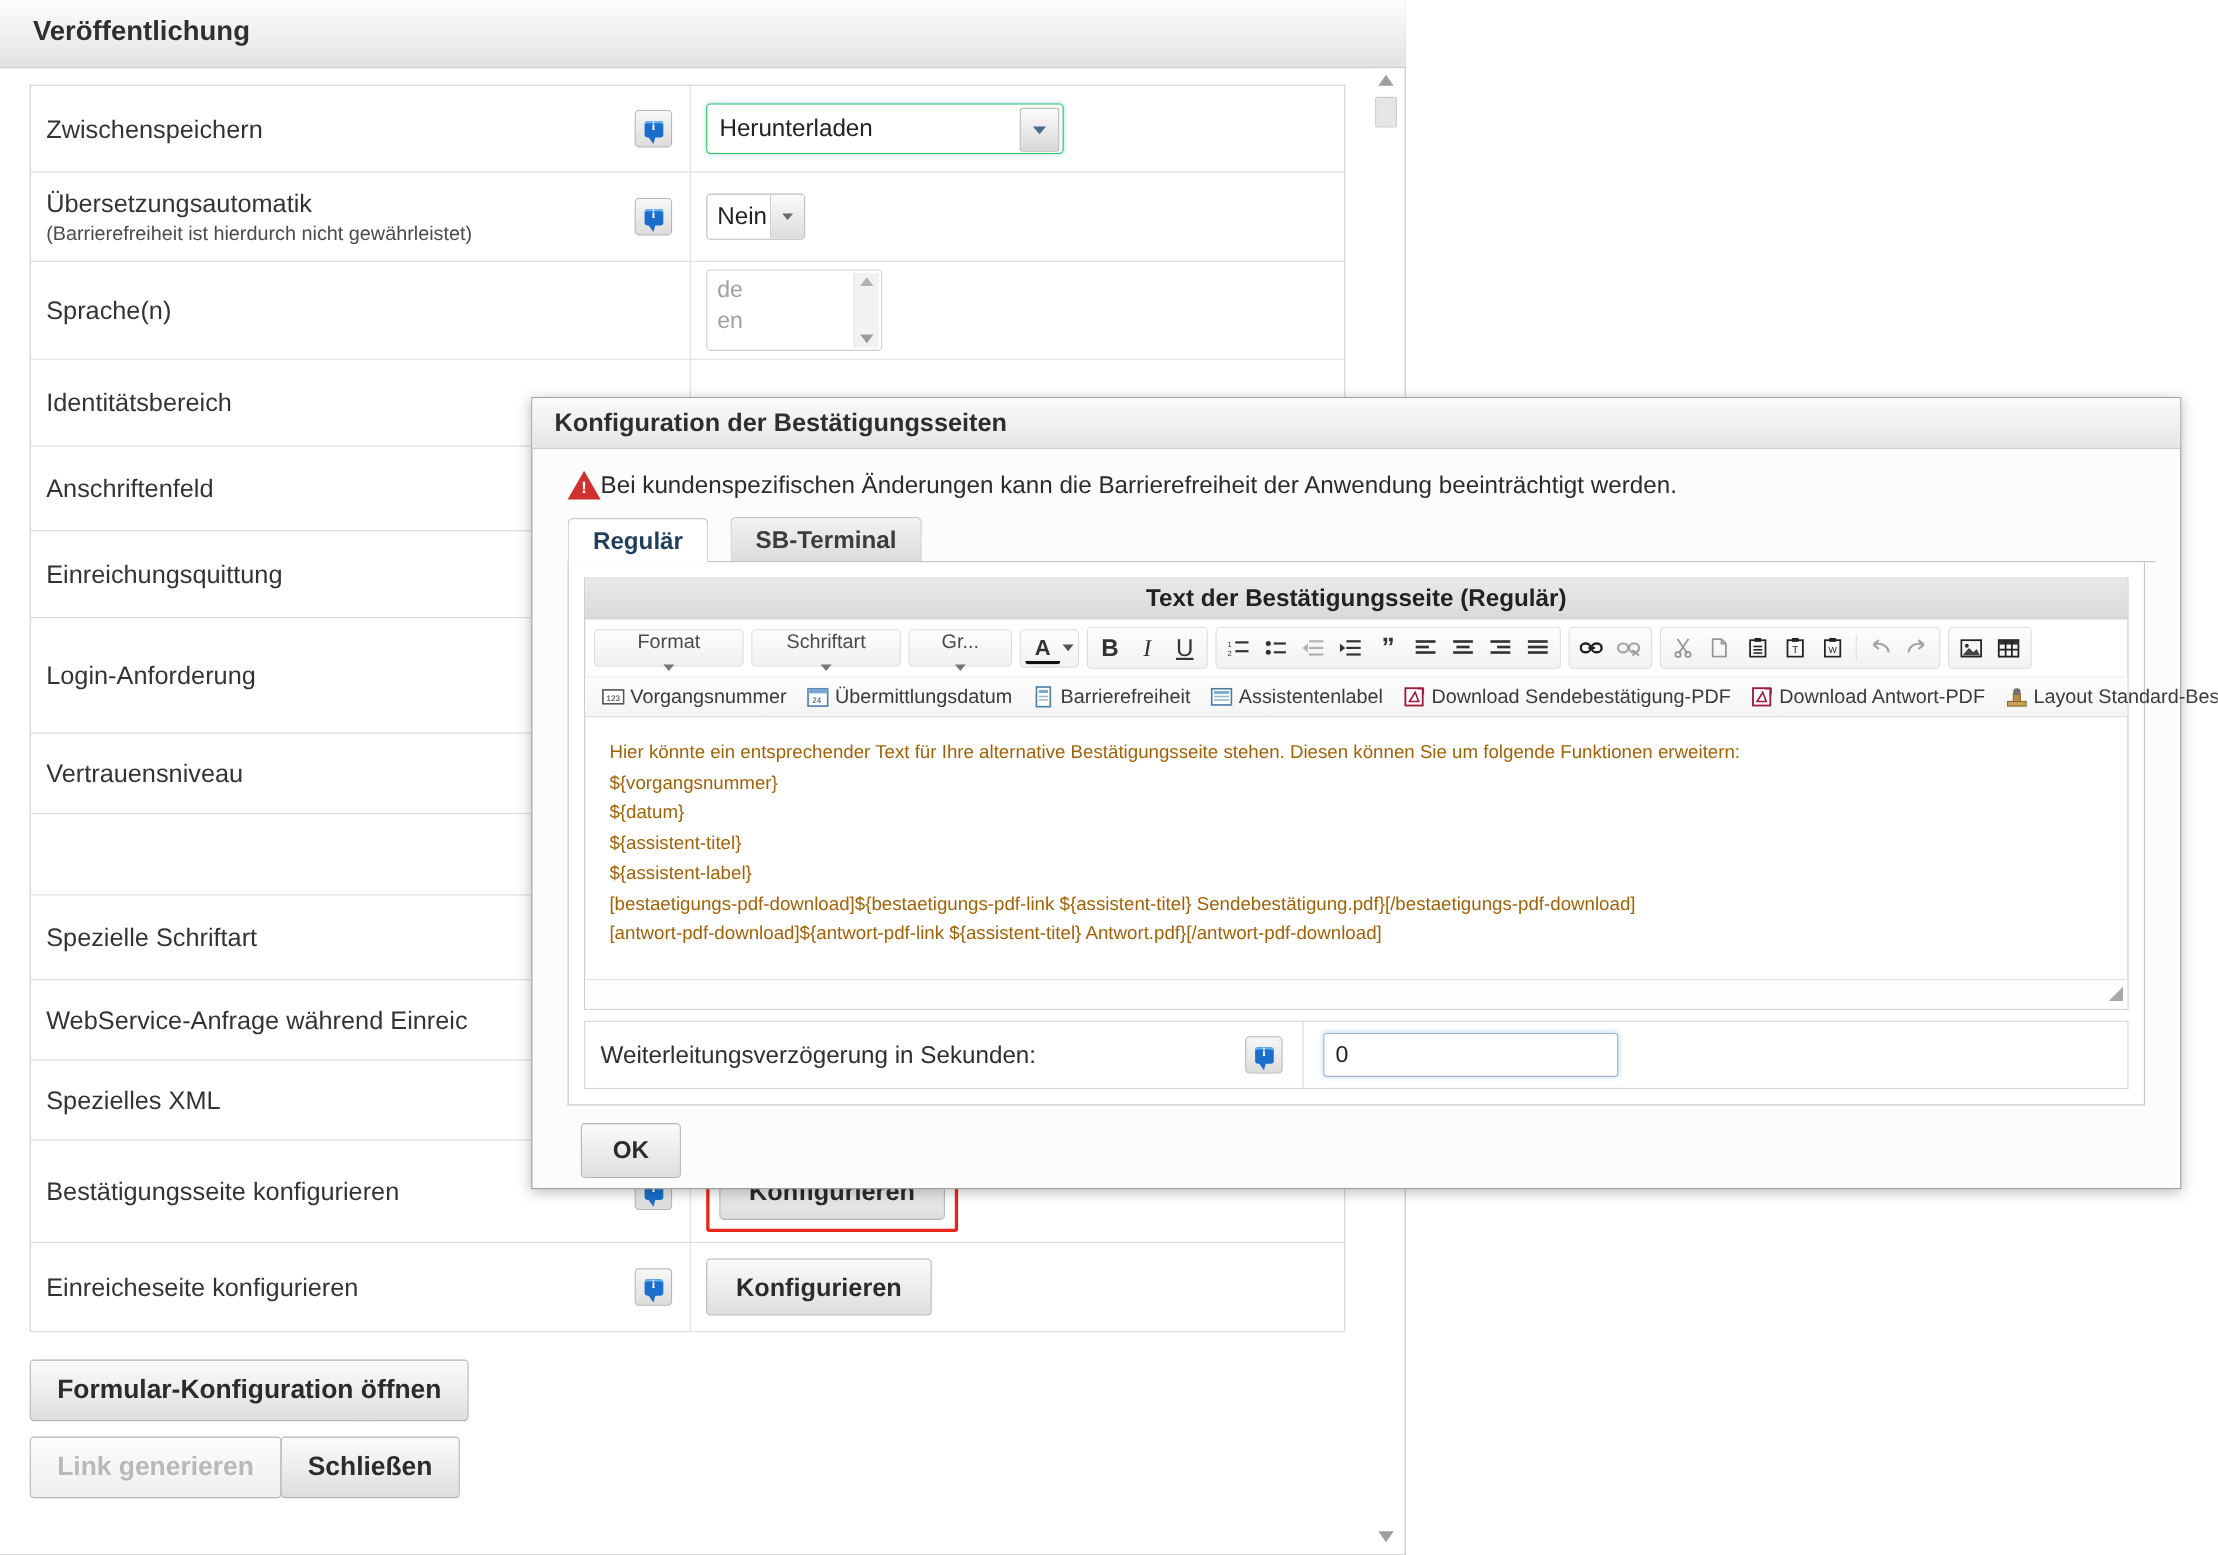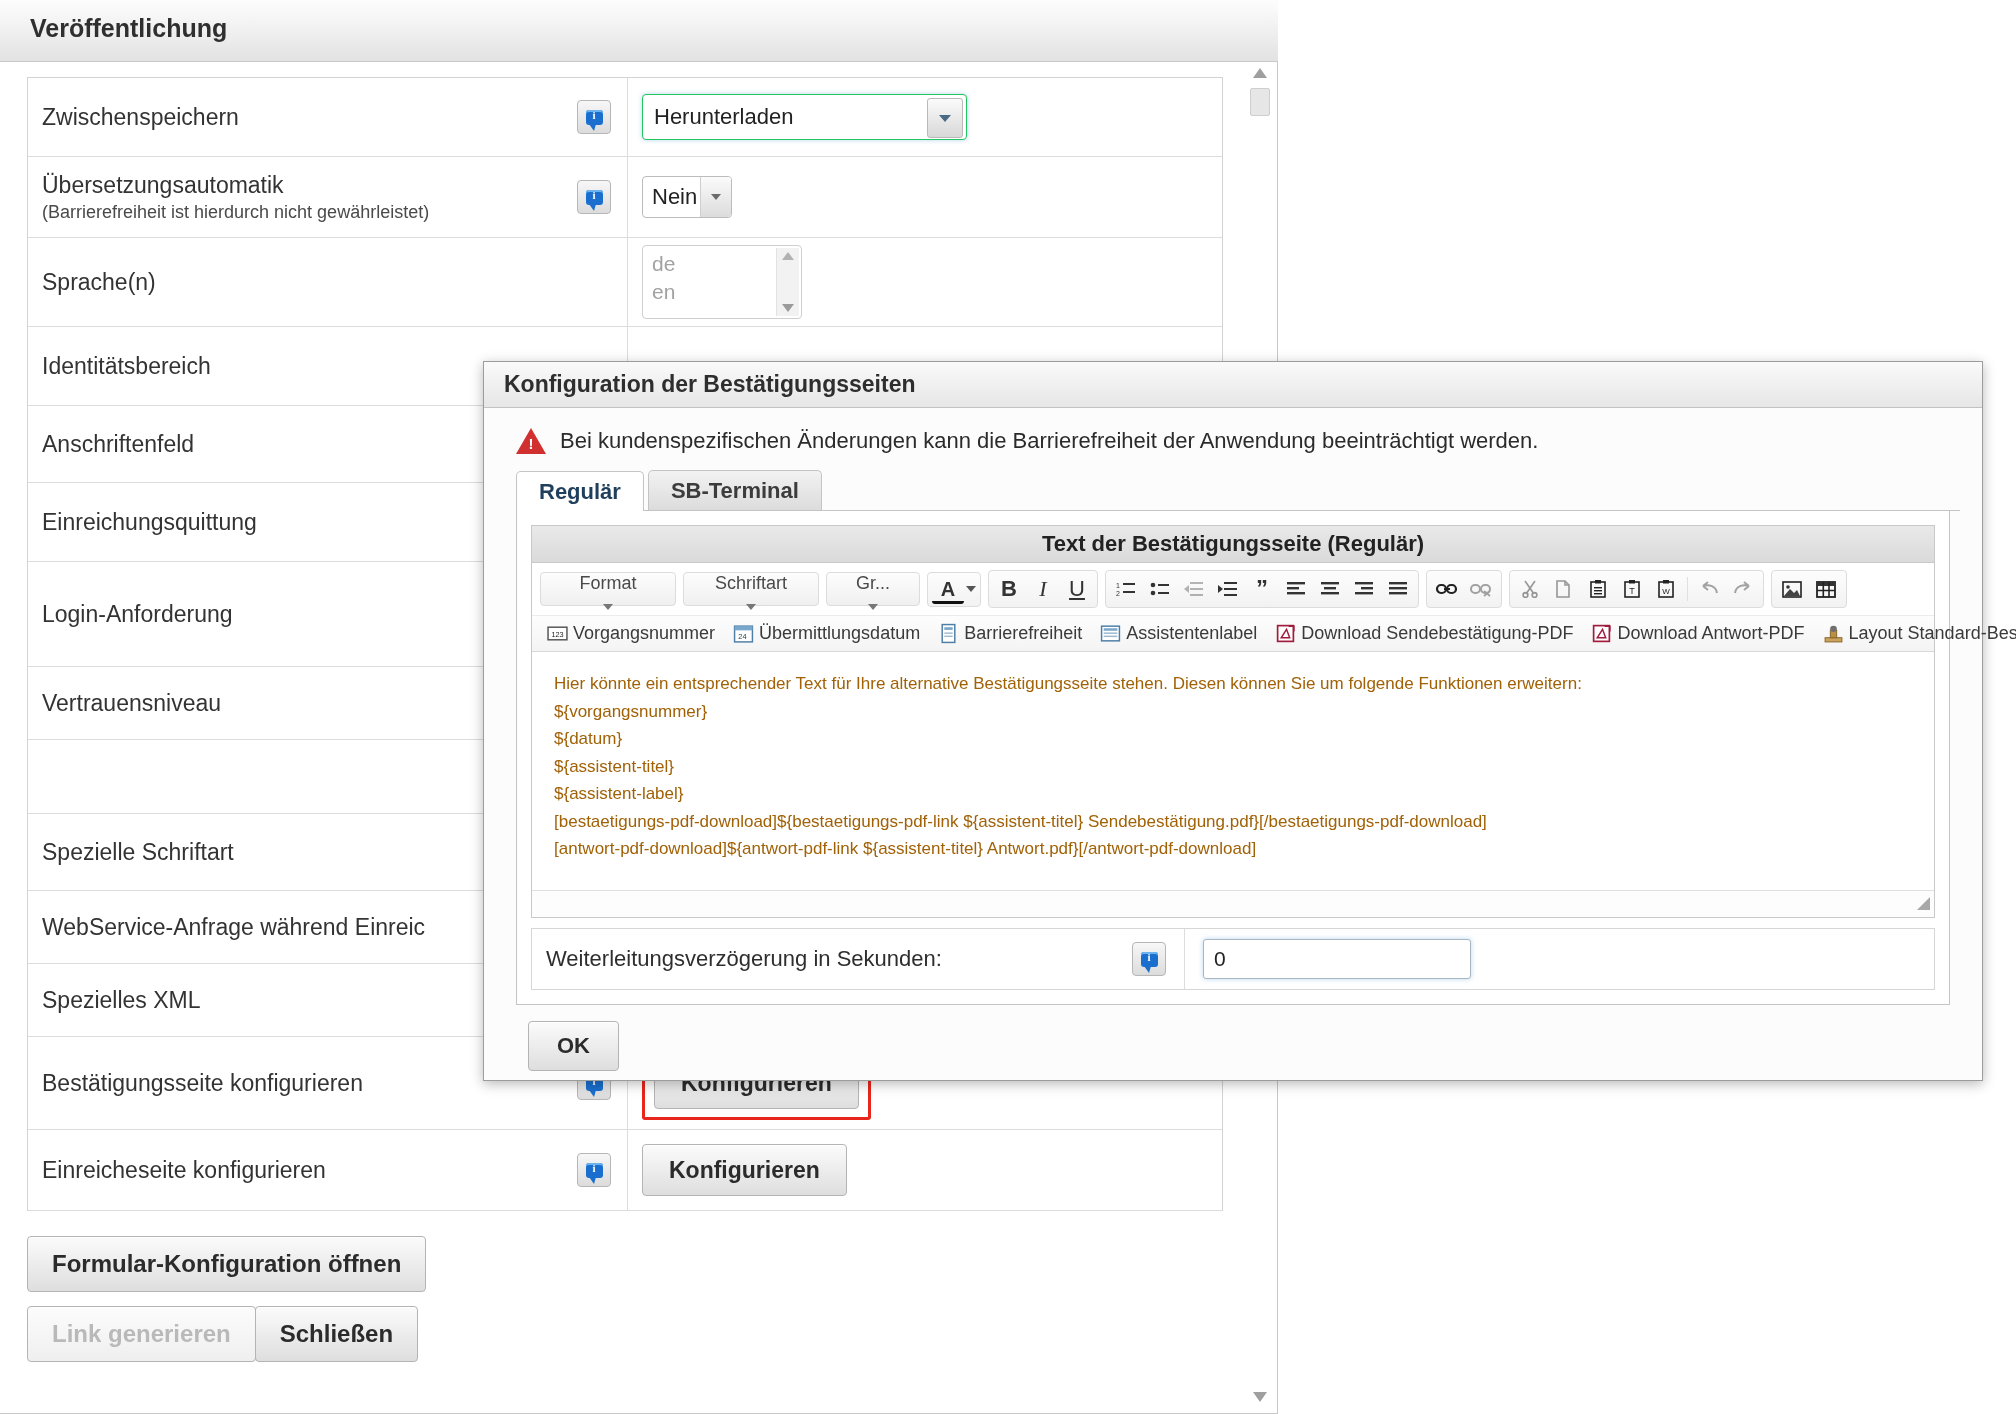--- a/index.html
+++ b/index.html
@@ -136,40 +136,40 @@
     box-shadow:0 3px 12px rgba(0,0,0,.28);
     box-sizing:border-box;
   }
   #dlg-title{
     height:46px;background:linear-gradient(to bottom,#fafafa,#e6e6e6);
     border-bottom:1px solid #c3c3c3;display:flex;align-items:center;
     padding-left:20px;box-sizing:border-box;
   }
   #dlg-title span{font-size:23px;font-weight:bold;color:#2e2e2e;}
   #dlg-body{padding:14px 22px 0 22px;box-sizing:border-box;}
-  .warn-row{display:flex;gap:14px;padding:6px 0 14px 10px;}
+  .warn-row{display:flex;padding:6px 0 14px 10px;}
   .warn-icon{
     width:0;height:0;border-left:15px solid transparent;border-right:15px solid transparent;
     border-bottom:26px solid #d13030;position:relative;flex:none;
   }
   .warn-icon:after{
     content:"!";position:absolute;left:-4px;top:8px;width:8px;text-align:center;
     color:#fff;font-size:15px;font-weight:bold;line-height:1;
   }
   .warn-text{font-size:22px;color:#2b2b2b;}
 
   
   .tabstrip{
     margin-left:10px;display:flex;align-items:flex-end;height:42px;
     border-bottom:1px solid #c4c4c4;position:relative;
   }
   .tab{
     height:40px;padding:13px 22px;box-sizing:border-box;display:flex;align-items:center;
     border:1px solid #c4c4c4;border-bottom:none;border-radius:5px 5px 0 0;
-    font-size:22px;font-weight:bold;margin-right:4px;
+    font-size:22px;font-weight:bold;margin-right:20px;
   }
   .tab.active{background:#fff;color:#1f3f5c;position:relative;top:1px;}
   .tab.inactive{background:linear-gradient(to bottom,#f2f2f2,#dcdcdc);color:#3c3c3c;}
 
   .tabpanel{
     margin:0 10px 0 10px;border:1px solid #c4c4c4;border-top:none;
     background:#fff;padding:14px;box-sizing:border-box;
   }
   
   .editor{border:1px solid #c9c9c9;box-sizing:border-box;background:#fff;}

